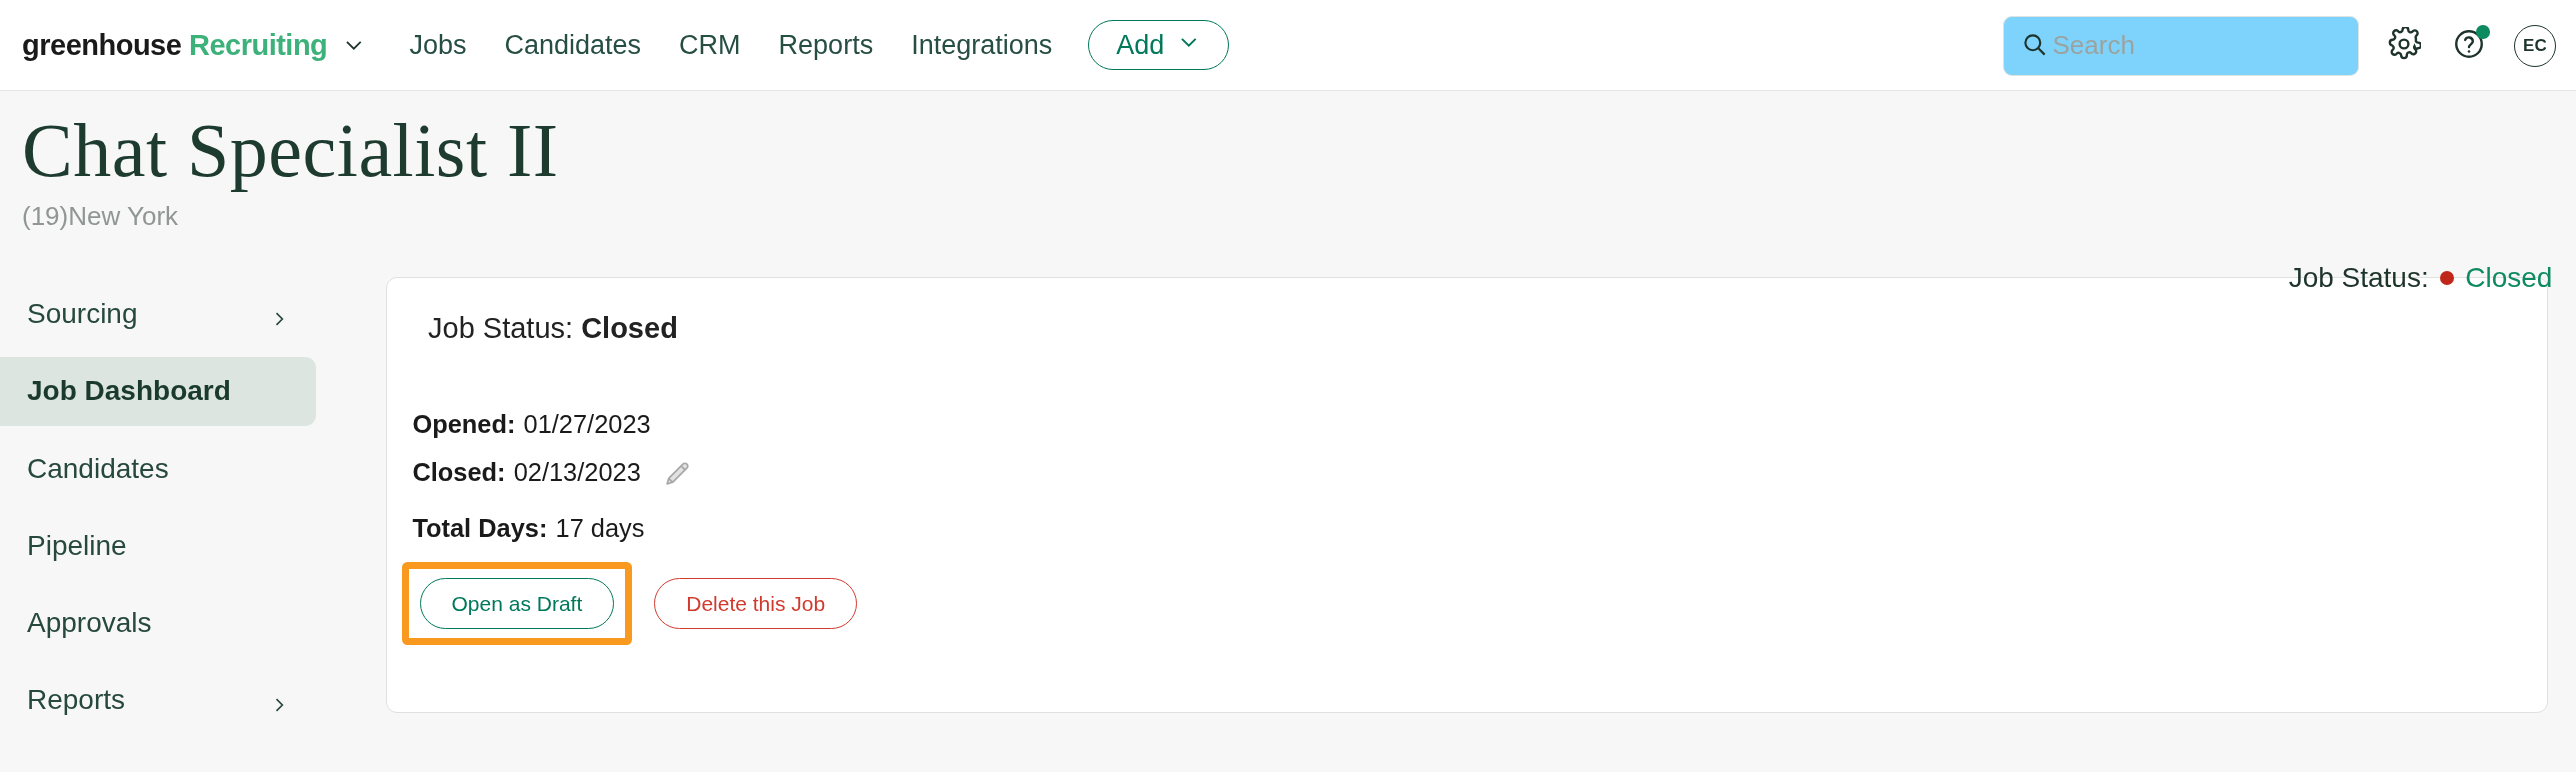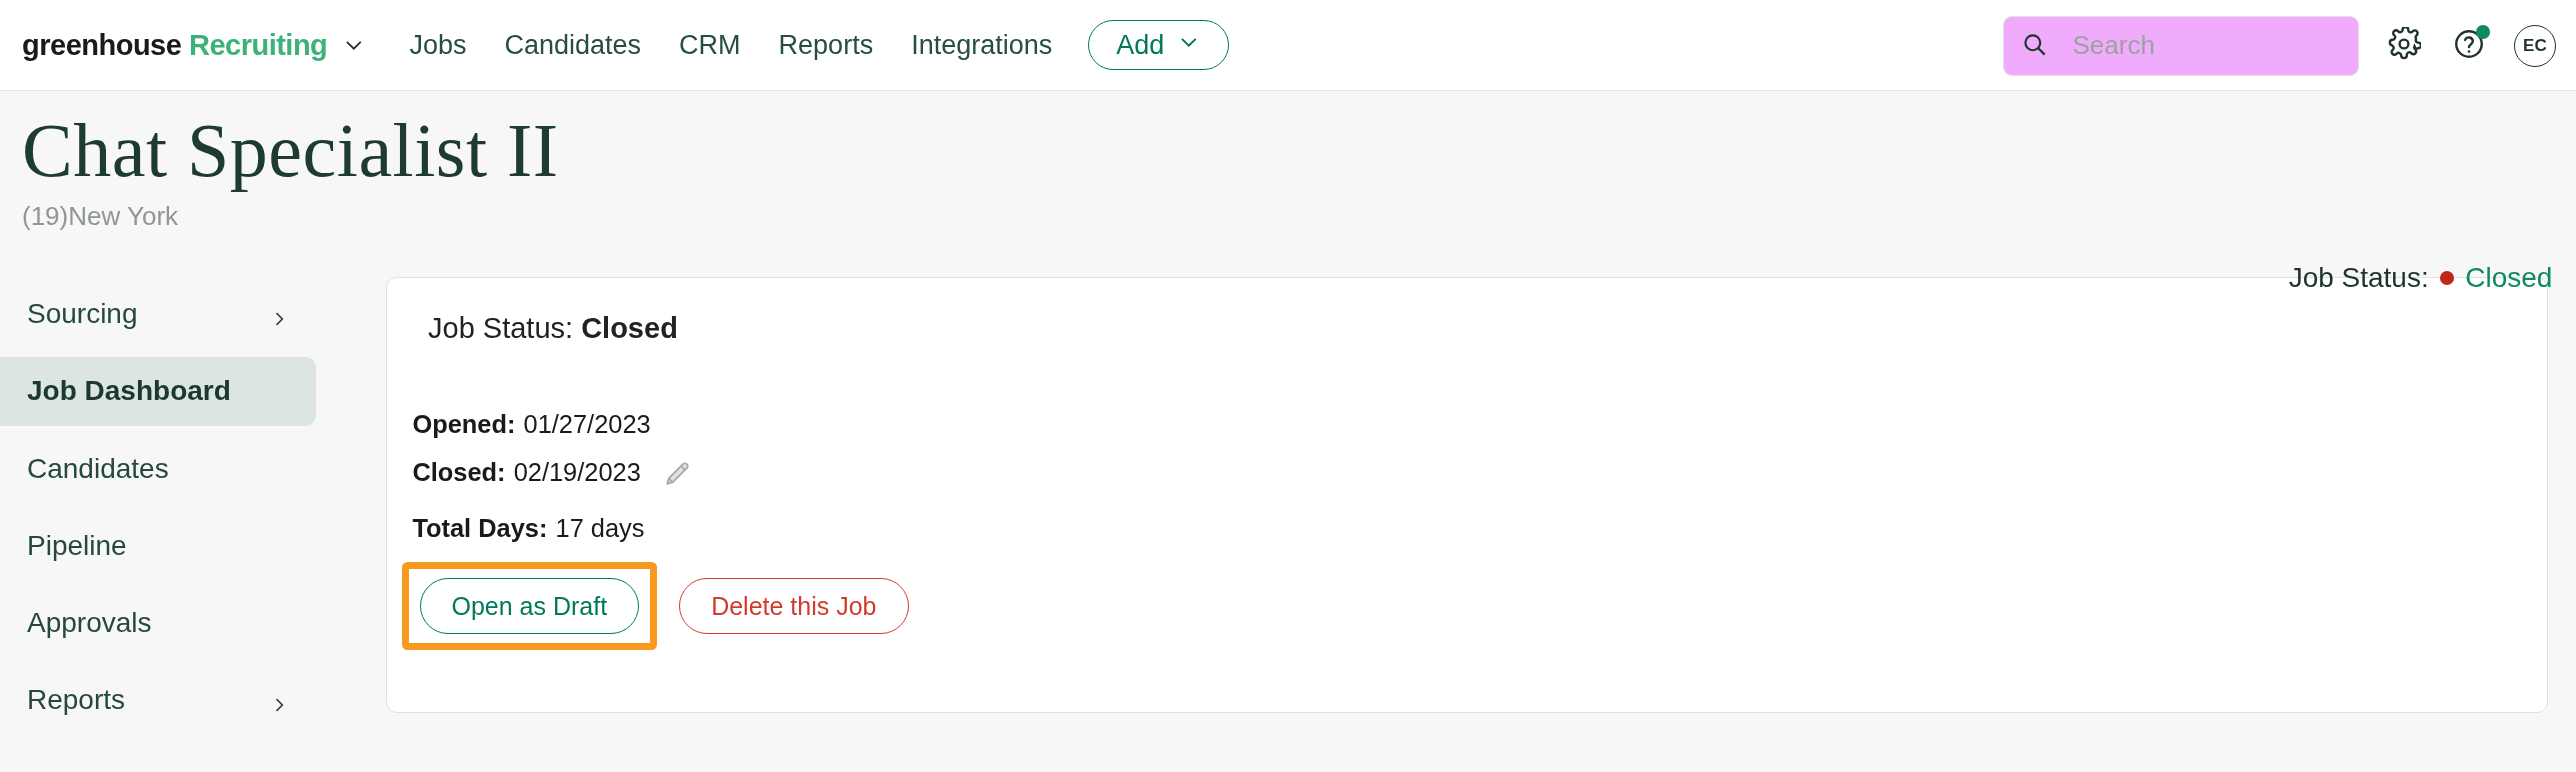--- a/index.html
+++ b/index.html
@@ -87,25 +87,25 @@
     display: flex;
     align-items: center;
     gap: 23.6px;
   }
 
   .search-box {
     width: 356px;
     height: 60px;
     border: 0.9px solid #E0E3E2;
     border-radius: 9px;
-    background: #f0abfc;
+    background: #7dd3fc;
     display: flex;
     align-items: center;
     padding: 0 16.3px;
-    gap: 25px;
+    gap: 5px;
     cursor: text;
   }
   .search-box input {
     border: none;
     outline: none;
     font-size: 26px;
     font-family: "Liberation Sans", sans-serif;
     color: #1E342B;
     background: transparent;
     width: 100%;
@@ -269,21 +269,21 @@
   .highlight-box {
     border: 7.3px solid #F9991F;
     border-radius: 5.4px;
     padding: 9px 11px;
     display: inline-flex;
   }
 
   .pill-button {
     border-radius: 906px;
     background: #FFFFFF;
-    font-size: 25px;
+    font-size: 21px;
     font-family: "Liberation Sans", sans-serif;
     padding: 12.7px 31px;
     cursor: pointer;
     white-space: nowrap;
   }
   .pill-green { border: 1.8px solid #00785A; color: #00785A; }
   .pill-red   { border: 1.8px solid #D13B2E; color: #D13B2E; margin-left: 22px; }
 </style>
 </head>
 <body>
@@ -403,21 +403,21 @@
       <b>Closed</b>
     </div>
 
     <div class="detail-rows">
       <div class="detail-row">
         <span class="detail-label">Opened:</span>
         <span class="detail-value">01/27/2023</span>
       </div>
       <div class="detail-row">
         <span class="detail-label">Closed:</span>
-        <span class="detail-value">02/19/2023</span>
+        <span class="detail-value">02/13/2023</span>
         <span class="pencil-wrap">
           <span>
             <svg viewBox="0 0 24 24" width="31" height="31" fill="#E2E2E2" stroke="#A7A7A7" stroke-width="1.3" stroke-linejoin="round">
               <path d="M4 20l1.2-4.2L16.4 4.6a1.8 1.8 0 012.6 0l0.4 0.4a1.8 1.8 0 010 2.6L8.2 18.8 4 20z"></path>
               <path d="M14.8 6.2l3 3" stroke="#A7A7A7"></path>
               <path d="M5.2 15.8l3 3" stroke="#A7A7A7"></path>
             </svg>
           </span>
         </span>
       </div>

